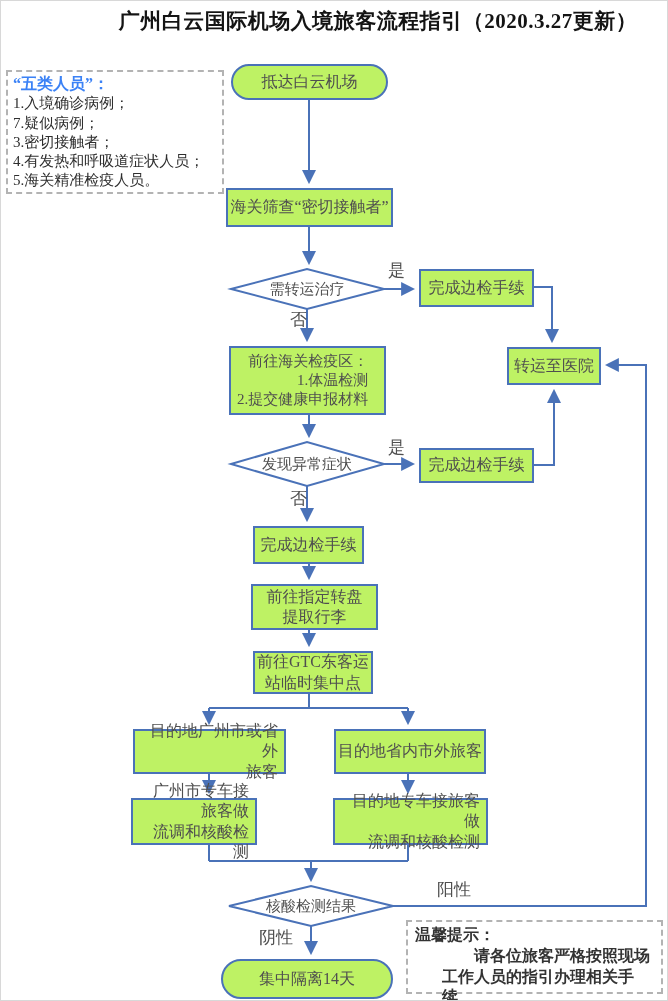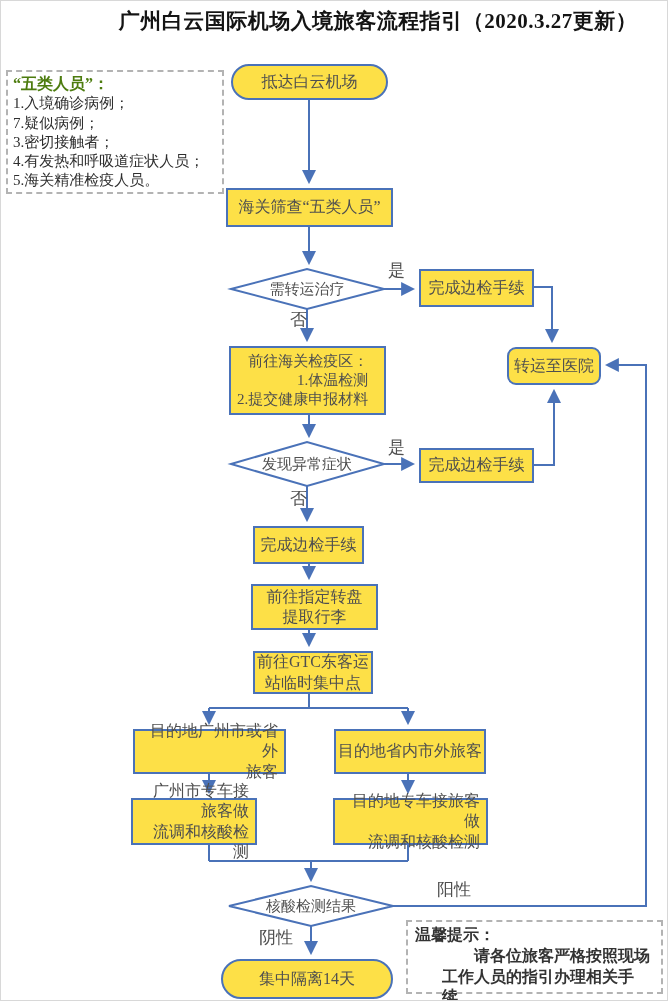--- a/index.html
+++ b/index.html
@@ -11,23 +11,23 @@
   .wires{position:absolute;left:0;top:0;}
   .title{
     position:absolute;left:0;top:6px;width:100%;text-align:center;
     font-size:21px;font-weight:bold;color:#141414;letter-spacing:0.5px;padding-left:44px;
   }
   .legend{
     position:absolute;left:5px;top:69px;width:218px;height:124px;
     border:2px dashed #b3b3b3;box-sizing:border-box;padding:2px 5px;
     color:#2e2e2e;font-size:15px;line-height:1.28;
   }
-  .legend .lt{font-weight:bold;font-size:16px;color:#4d7c0f;}
+  .legend .lt{font-weight:bold;font-size:16px;color:#3b82f6;}
   .node{
-    position:absolute;box-sizing:border-box;background:#fde047;
+    position:absolute;box-sizing:border-box;background:#bef264;
     border:2px solid #4a72b8;color:#4f4f4f;
     display:flex;align-items:center;justify-content:center;
     text-align:center;font-size:16px;line-height:1.26;white-space:pre-line;
   }
   .pill{border-radius:20px;border-width:2px;}
   .leftal{justify-content:flex-start;text-align:right;padding:15px 6px;}
   .dlabel{
     position:absolute;background:transparent;border:none;color:#4f4f4f;
     font-size:15px;display:flex;align-items:center;justify-content:center;
     text-align:center;white-space:pre-line;pointer-events:none;
@@ -89,27 +89,27 @@
     <div class="lt">“五类人员”：</div>
     <div>1.入境确诊病例；</div>
     <div>7.疑似病例；</div>
     <div>3.密切接触者；</div>
     <div>4.有发热和呼吸道症状人员；</div>
     <div>5.海关精准检疫人员。</div>
   </div>
 
   <div class="node pill" style="left:230px;top:63px;width:157px;height:36px;">抵达白云机场</div>
 
-  <div class="node" style="left:225px;top:187px;width:167px;height:39px;">海关筛查“五类人员”</div>
+  <div class="node" style="left:225px;top:187px;width:167px;height:39px;">海关筛查“密切接触者”</div>
 
   <div class="dlabel" style="left:236px;top:270px;width:140px;height:36px;">需转运治疗</div>
 
   <div class="node" style="left:418px;top:268px;width:115px;height:38px;">完成边检手续</div>
 
-  <div class="node" style="left:506px;top:346px;width:94px;height:38px;border-radius:9px;">转运至医院</div>
+  <div class="node" style="left:506px;top:346px;width:94px;height:38px;">转运至医院</div>
 
   <div class="node leftal" style="left:228px;top:345px;width:157px;height:69px;font-size:15px;">前往海关检疫区：
 1.体温检测
 2.提交健康申报材料</div>
 
   <div class="dlabel" style="left:236px;top:445px;width:140px;height:36px;">发现异常症状</div>
 
   <div class="node" style="left:418px;top:447px;width:115px;height:35px;">完成边检手续</div>
 
   <div class="node" style="left:252px;top:525px;width:111px;height:38px;">完成边检手续</div>

